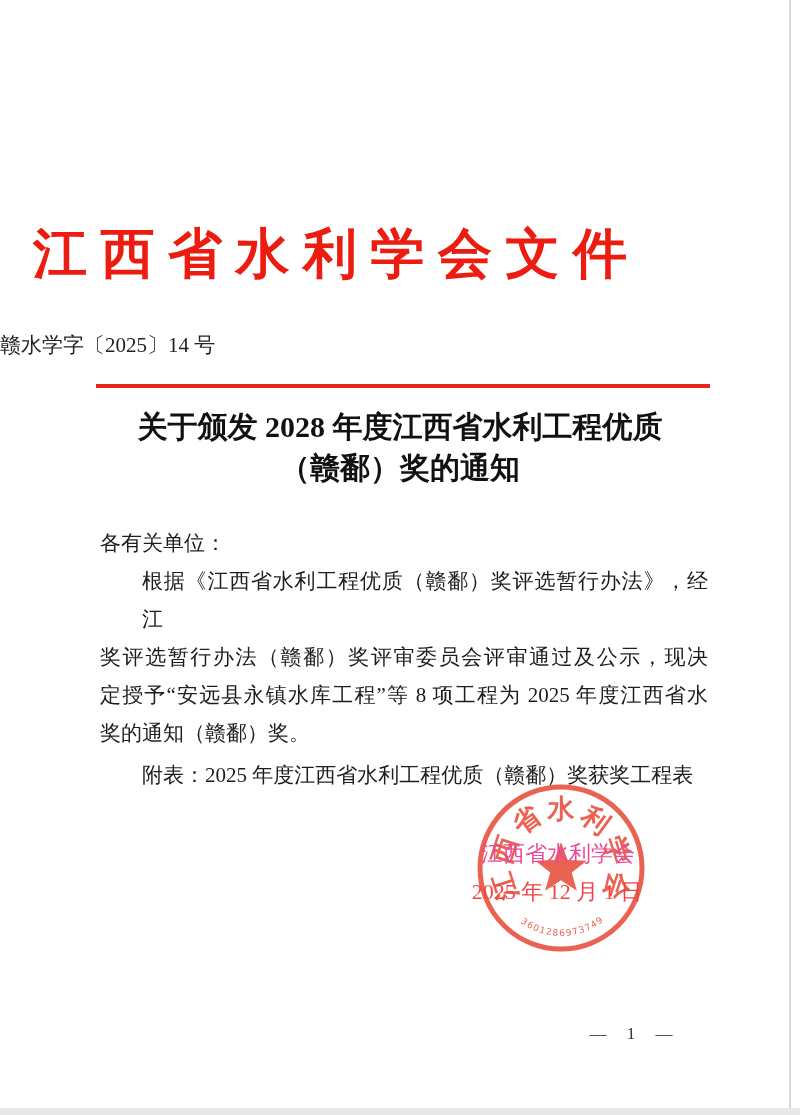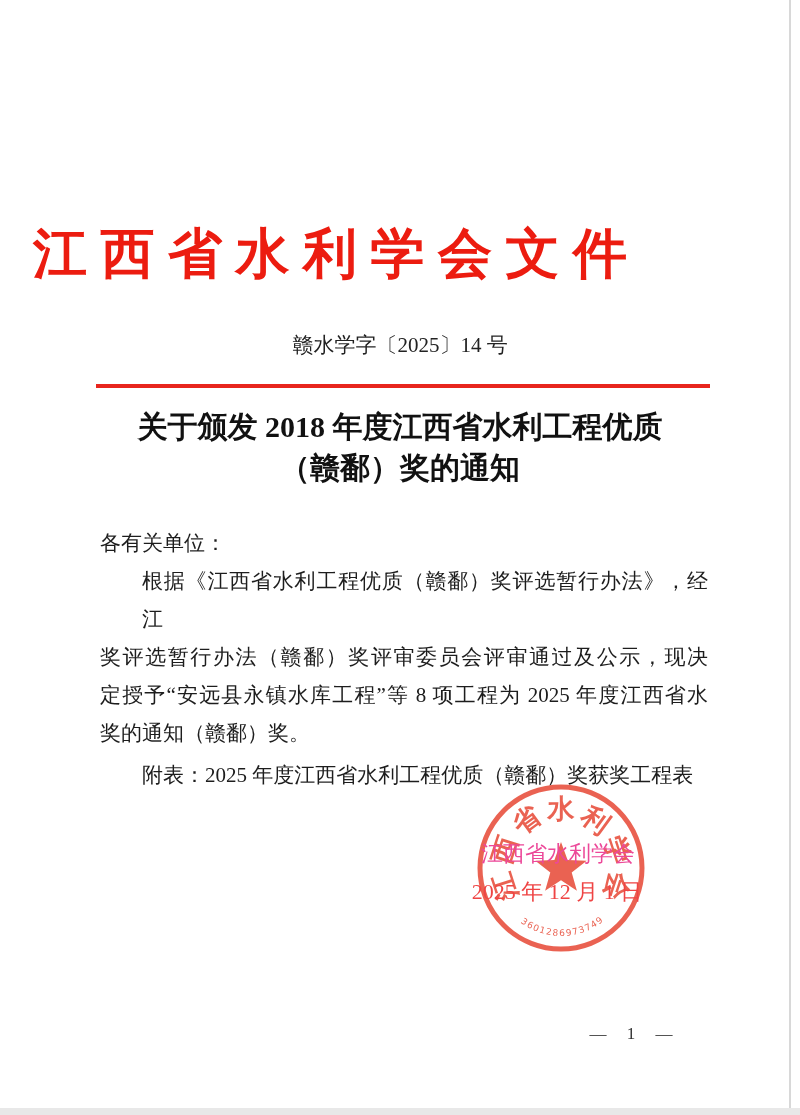--- a/index.html
+++ b/index.html
@@ -18,21 +18,20 @@
     text-align: center;
     font-size: 54px;
     font-weight: bold;
     color: #ec1c10;
     line-height: 64px;
     white-space: nowrap;
   }
   .doc-number {
     position: absolute;
     top: 331px; left: 0; width: 800px;
-    text-align: center;
     font-size: 21px;
     line-height: 28px;
     color: #222222;
   }
   .red-rule {
     position: absolute;
     top: 384px; left: 96px;
     width: 614px; height: 4px;
     background: #e8251d;
   }
@@ -118,21 +117,21 @@
 
 <div class="page">
 
   <div class="agency-header">江 西 省 水 利 学 会 文 件</div>
 
   <div class="doc-number">赣水学字〔2025〕14 号</div>
 
   <div class="red-rule"></div>
 
   <div class="notice-title">
-    <div>关于颁发 2018 年度江西省水利工程优质</div>
+    <div>关于颁发 2028 年度江西省水利工程优质</div>
     <div>（赣鄱）奖的通知</div>
   </div>
 
   <div class="body-text">
     <div class="body-line">各有关单位：</div>
     <div class="body-line stretch indent">根据《江西省水利工程优质（赣鄱）奖评选暂行办法》，经江</div>
     <div class="body-line stretch">奖评选暂行办法（赣鄱）奖评审委员会评审通过及公示，现决</div>
     <div class="body-line stretch">定授予“安远县永镇水库工程”等 8 项工程为 2025 年度江西省水</div>
     <div class="body-line">奖的通知（赣鄱）奖。</div>
     <div class="body-line attachment-line">附表：2025 年度江西省水利工程优质（赣鄱）奖获奖工程表</div>

